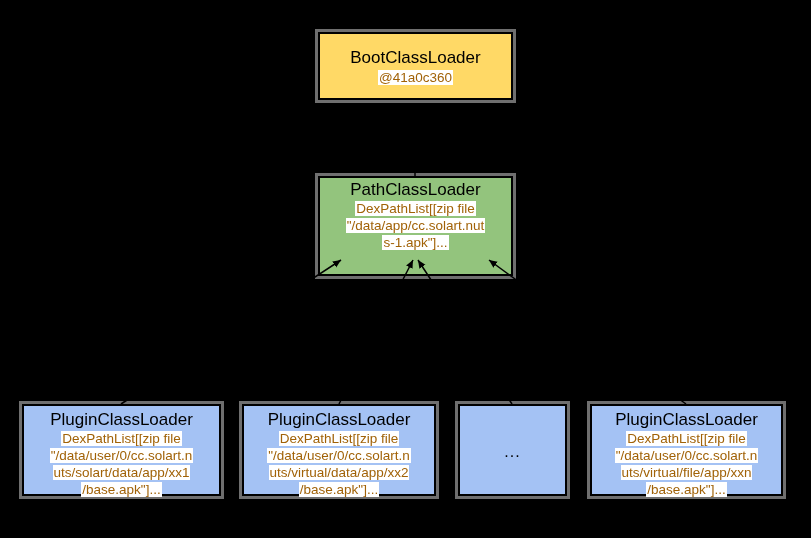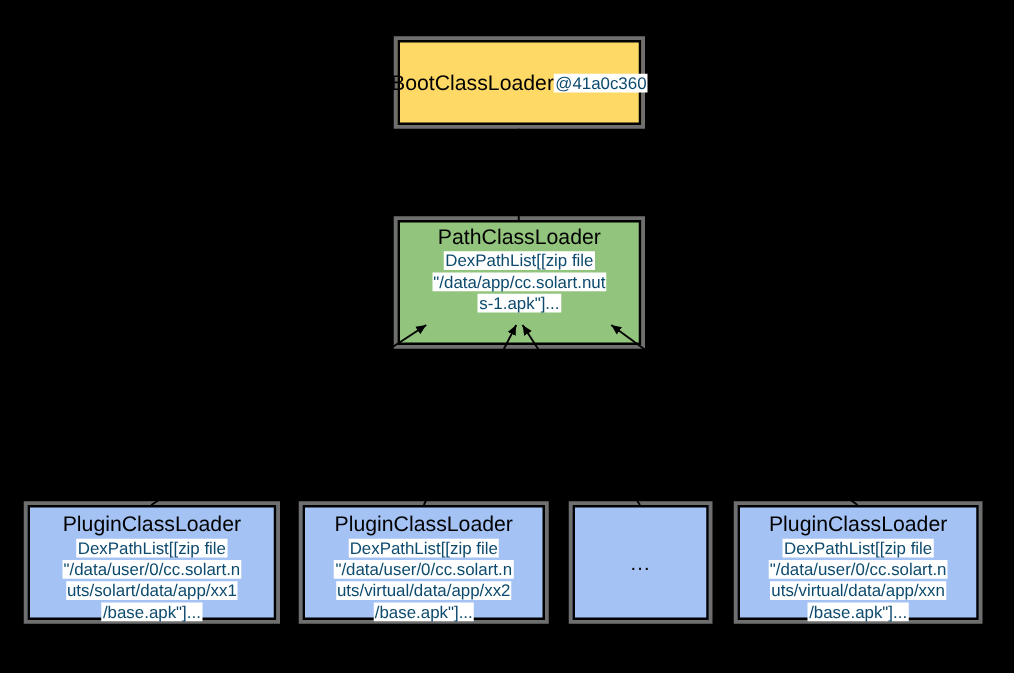--- a/index.html
+++ b/index.html
@@ -16,21 +16,21 @@
     box-sizing: border-box;
     border: 2px solid #000000;
     box-shadow: 0 0 0 3px #6F6F6F;
     text-align: center;
     color: #000000;
     z-index: 1;
   }
   .node-boot {
     left: 318px; top: 32px; width: 195px; height: 68px;
     background: #FFD966;
-    display: flex; flex-direction: row; justify-content: center; align-items: center;
+    display: flex; flex-direction: column; justify-content: center; align-items: center;
   }
   .node-path {
     left: 318px; top: 176px; width: 195px; height: 100px;
     background: #93C47D;
     padding-top: 1px;
   }
   .node-plugin {
     top: 404px; height: 92px;
     background: #A4C2F4;
     padding-top: 3px;
@@ -46,21 +46,21 @@
     color: #000000;
     white-space: nowrap;
   }
   .detail-line {
     font-size: 13.5px;
     line-height: 17px;
     white-space: nowrap;
   }
   .hl {
     background: #FFFFFF;
-    color: #0c4a6e;
+    color: #a16207;
     padding: 0 1px;
   }
   .boot-addr { margin-top: 1px; }
   .ellipsis-label { font-size: 16px; letter-spacing: 1px; }
   svg.connectors {
     position: absolute;
     left: 0; top: 0;
     z-index: 5;
     pointer-events: none;
   }
@@ -99,21 +99,21 @@
   </div>
 
   <div class="node node-plugin plugin-3">
     <span class="ellipsis-label">...</span>
   </div>
 
   <div class="node node-plugin plugin-4">
     <div class="node-title">PluginClassLoader</div>
     <div class="detail-line"><span class="hl">DexPathList[[zip file</span></div>
     <div class="detail-line"><span class="hl">"/data/user/0/cc.solart.n</span></div>
-    <div class="detail-line"><span class="hl">uts/virtual/data/app/xxn</span></div>
+    <div class="detail-line"><span class="hl">uts/virtual/file/app/xxn</span></div>
     <div class="detail-line"><span class="hl">/base.apk"]...</span></div>
   </div>
 
   <svg class="connectors" width="811" height="538" viewBox="0 0 811 538">
     <defs>
       <marker id="arrowhead" viewBox="0 0 10 10" refX="9" refY="5" markerWidth="9" markerHeight="9" orient="auto" markerUnits="userSpaceOnUse">
         <path d="M0,1 L9,5 L0,9 z" fill="#000000"></path>
       </marker>
     </defs>
     <line x1="415" y1="176" x2="415" y2="103" stroke="#000000" stroke-width="1.5" marker-end="url(#arrowhead)"></line>

